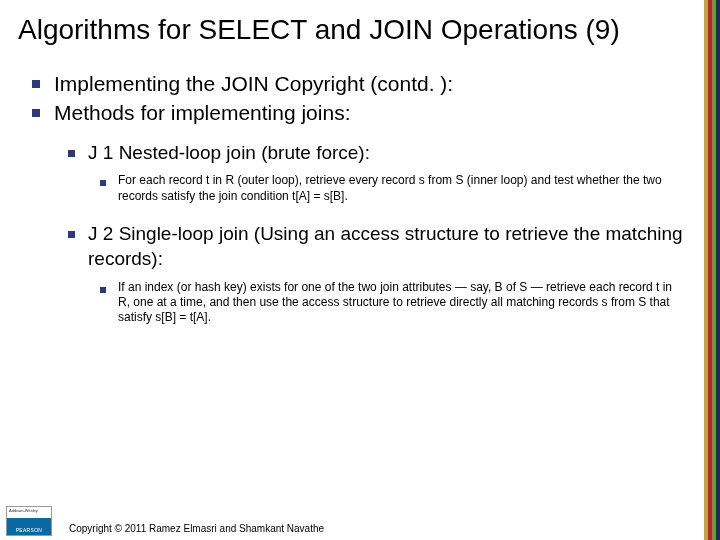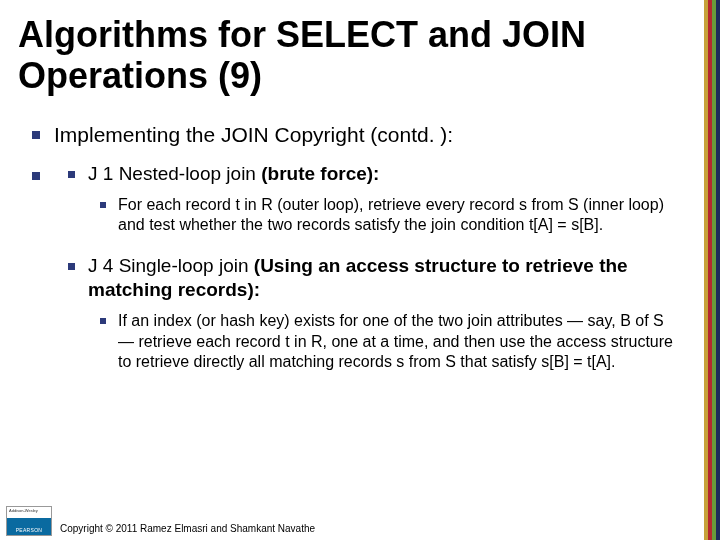--- a/index.html
+++ b/index.html
@@ -16,55 +16,55 @@
   .stripe-red   { right: 8px; width: 4px; background: #b5282f; }
   .stripe-gold  { right: 12px; width: 4px; background: #c6a23a; }
 
   .slide {
     position: absolute;
     left: 0; top: 0; right: 16px; bottom: 0;
     padding: 14px 20px 0 18px;
   }
 
   .title {
-    font-size: 36px;
-    font-weight: 700;
+    font-size: 28px;
+    font-weight: 400;
     line-height: 1.15;
     margin-bottom: 24px;
   }
 
   ul { list-style: none; }
 
   .lvl1 > li { position: relative; padding-left: 36px; font-size: 21px; line-height: 1.3; margin-bottom: 2px; }
   .lvl1 > li::before {
     content: ""; position: absolute; left: 14px; top: 10px;
     width: 8px; height: 8px; background: #2c3a7a;
   }
 
   .lvl2 { margin-top: 14px; margin-bottom: 10px; }
   .lvl2 > li { position: relative; padding-left: 34px; font-size: 19px; line-height: 1.3; margin-bottom: 18px; }
   .lvl2 > li::before {
     content: ""; position: absolute; left: 14px; top: 9px;
     width: 7px; height: 7px; background: #2c3a7a;
   }
 
   .lvl3 { margin-top: 8px; }
-  .lvl3 > li { position: relative; padding-left: 30px; font-size: 16px; line-height: 1.28; margin-bottom: 8px; }
+  .lvl3 > li { position: relative; padding-left: 30px; font-size: 12px; line-height: 1.28; margin-bottom: 8px; }
   .lvl3 > li::before {
     content: ""; position: absolute; left: 12px; top: 7px;
     width: 6px; height: 6px; background: #2c3a7a;
   }
 
   .j-label, .j-title { font-weight: normal; }
   .j-title { font-weight: normal; }
-  .j-paren { font-weight: bold; }
+  .j-paren { font-weight: normal; }
 
   .footer {
     position: absolute;
-    left: 0; right: 16px; bottom: 6px;
+    left: 9px; right: 16px; bottom: 6px;
     padding-left: 60px;
     font-size: 10px;
     color: #000;
   }
   .logo {
     position: absolute;
     left: 6px; bottom: 4px;
     width: 46px; height: 30px;
     background: linear-gradient(#fff 0 40%, #0a6aa0 40% 100%);
     border: 1px solid #999;
@@ -92,32 +92,33 @@
 
 <div class="slide">
 
   <h1 class="title">Algorithms for SELECT and JOIN Operations (9)</h1>
 
   <ul class="lvl1">
     <li>
       <span>Implementing the JOIN Copyright (contd. ):</span>
     </li>
     <li>
+      <span>Methods for implementing joins:</span>
 
       <ul class="lvl2">
         <li>
           <span class="j-label">J 1 </span><span class="j-title">Nested-loop join</span><span class="j-paren"> (brute force):</span>
           <ul class="lvl3">
             <li>
               <span>For each record t in R (outer loop), retrieve every record s from S (inner loop) and test whether the two records satisfy the join condition t[A] = s[B].</span>
             </li>
           </ul>
         </li>
         <li>
-          <span class="j-label">J 4 </span><span class="j-title">Single-loop join</span><span class="j-paren"> (Using an access structure to retrieve the matching records):</span>
+          <span class="j-label">J 2 </span><span class="j-title">Single-loop join</span><span class="j-paren"> (Using an access structure to retrieve the matching records):</span>
           <ul class="lvl3">
             <li>
               <span>If an index (or hash key) exists for one of the two join attributes — say, B of S — retrieve each record t in R, one at a time, and then use the access structure to retrieve directly all matching records s from S that satisfy s[B] = t[A].</span>
             </li>
           </ul>
         </li>
       </ul>
     </li>
   </ul>
 

